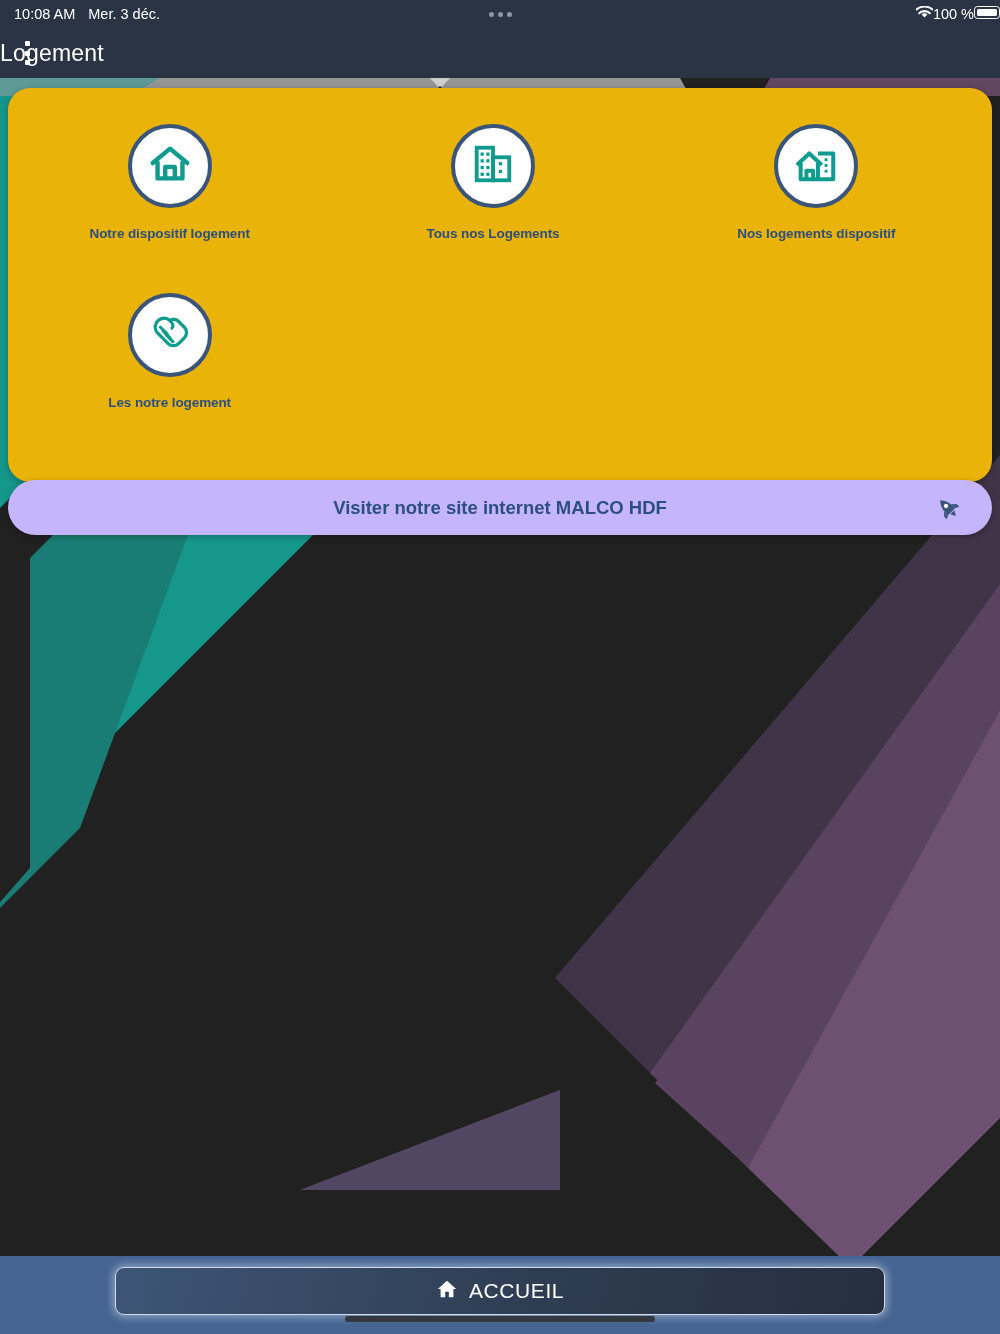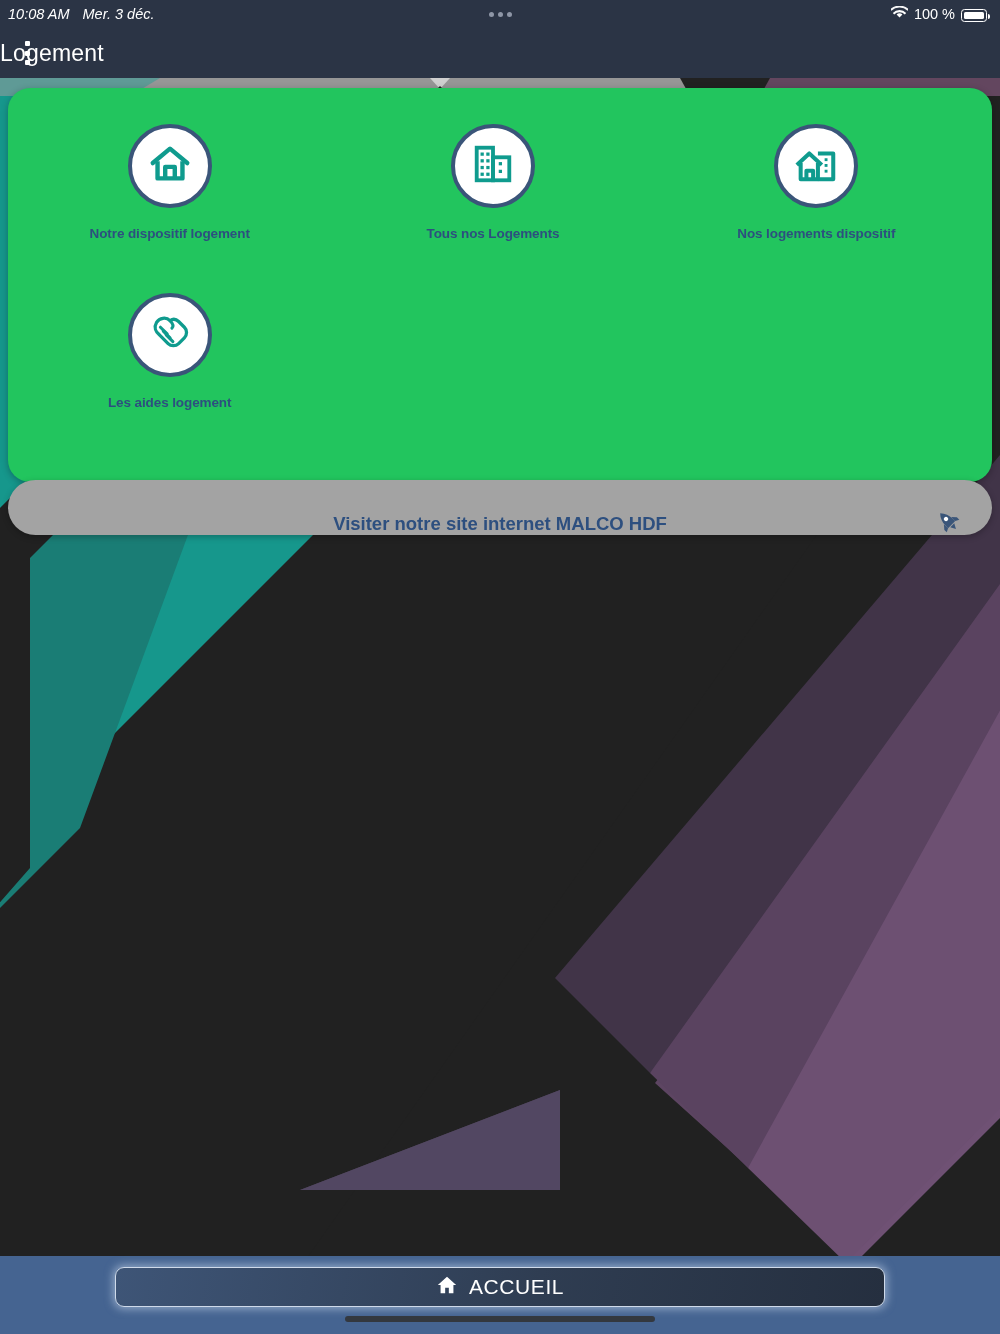--- a/index.html
+++ b/index.html
@@ -10,25 +10,25 @@
     overflow:hidden;
     position:relative;
   }
 
   
   .statusbar{
     position:absolute; top:0; left:0; width:1000px; height:28px;
     background:#2b3445; color:#ffffff;
     display:flex; align-items:center; z-index:60;
   }
-  .sb-left{ display:flex; align-items:center; gap:13px; padding-left:8px; font-size:14.5px;font-style:italic; }
+  .sb-left{ display:flex; align-items:center; gap:13px; padding-left:14px; font-size:14.5px; }
   .sb-center{ position:absolute; left:0; right:0; display:flex; justify-content:center; }
   .sb-dots{ display:flex; gap:4px; }
   .sb-dots i{ width:5px; height:5px; border-radius:50%; background:#8e96a6; display:block; }
-  .sb-right{ margin-left:auto; display:flex; align-items:flex-end; gap:6px; padding-right:13px; font-size:14.5px; }
+  .sb-right{ margin-left:auto; display:flex; align-items:flex-start; font-size:14.5px; }
   .batt{ width:26px; height:13px; border:1.6px solid #fff; border-radius:3.5px; position:relative; }
   .batt::after{ content:""; position:absolute; right:-4px; top:3.5px; width:2.4px; height:5px; background:#fff; border-radius:0 2px 2px 0;}
   .batt i{ position:absolute; inset:1.6px; background:#fff; border-radius:1.6px; display:block;}
 
   
   .appbar{
     position:absolute; top:28px; left:0; width:1000px; height:50px;
     background:#2b3445; z-index:55;
     display:flex; align-items:center;
   }
@@ -44,21 +44,21 @@
   .bg svg{ display:block; }
 
   
   .graystrip{
     position:absolute; top:78px; left:0; width:1000px; height:18px; z-index:2; overflow:hidden;
   }
 
   
   .card{
     position:absolute; top:88px; left:8px; width:984px; height:394px;
-    background:#22c55e; border-radius:22px; z-index:20;
+    background:#eab308; border-radius:22px; z-index:20;
     box-shadow:0 2px 7px rgba(0,0,0,.28);
     padding:26px 14px 0 0;
   }
   .tilegrid{ display:flex; flex-wrap:wrap; }
   .tile{
     width:33.333%; display:flex; flex-direction:column; align-items:center;
     padding-top:10px; cursor:pointer;
   }
   .ring{
     width:84px; height:84px; border-radius:50%;
@@ -68,37 +68,37 @@
   }
   .tile-label{
     margin-top:18px; font-size:13.5px; font-weight:bold; color:#2d4f7f;
     text-align:center; letter-spacing:-.1px;
   }
   .row2{ margin-top:42px; }
 
   
   .webbtn{
     position:absolute; top:480px; left:8px; width:984px; height:55px;
-    background:#a3a3a3; border-radius:28px; z-index:20;
-    display:flex; align-items:flex-end; cursor:pointer;
+    background:#c4b5fd; border-radius:28px; z-index:20;
+    display:flex; align-items:center; cursor:pointer;
     box-shadow:0 2px 6px rgba(0,0,0,.25);
   }
   .webbtn .label{
     position:absolute; left:0; right:0; text-align:center;
     font-size:18.5px; font-weight:bold; color:#2d4f7f;
   }
   .webbtn .rocket{ margin-left:auto; margin-right:30px; z-index:2; display:flex;}
 
   
   .bottomnav{
     position:absolute; bottom:0; left:0; width:1000px; height:78px;
     background:#456491; z-index:40;
   }
   .accueil{
-    position:absolute; top:11px; left:115px; width:770px; height:40px;
+    position:absolute; top:11px; left:115px; width:770px; height:48px;
     border-radius:9px; border:1.6px solid #cfdaea;
     background:linear-gradient(100deg,#3e5577 0%,#2f3d52 55%,#252f3f 100%);
     box-shadow:0 0 9px 2px rgba(205,220,240,.55);
     display:flex; align-items:center; justify-content:center; gap:11px;
     cursor:pointer;
   }
   .accueil .txt{ color:#ffffff; font-size:21px; letter-spacing:.6px; }
   .homebar{
     position:absolute; bottom:12px; left:50%; transform:translateX(-50%);
     width:310px; height:6px; border-radius:3px; background:#33383f;
@@ -248,21 +248,21 @@
         <span>
         <svg width="46" height="46" viewBox="0 0 48 48">
           <path d="M24 11 C20 7 13 8 10 13 C7 18 9 23 13 26 L22 35 C25 38 30 38 33 35 L39 29 C42 26 42 21 39 18 L33 12 C30 9 27 9 24 11 Z" fill="none" stroke="#0f9b8e" stroke-width="3.4" stroke-linejoin="round"></path>
           <path d="M14 18 L21 25" fill="none" stroke="#0f9b8e" stroke-width="3.2" stroke-linecap="round"></path>
           <path d="M17 22 L24 29" fill="none" stroke="#0f9b8e" stroke-width="3.2" stroke-linecap="round"></path>
           <path d="M20 26 L27 33" fill="none" stroke="#0f9b8e" stroke-width="3.2" stroke-linecap="round"></path>
           <path d="M24 11 C27 14 28 17 26 19" fill="none" stroke="#0f9b8e" stroke-width="3.2" stroke-linecap="round"></path>
         </svg>
         </span>
       </div>
-      <div class="tile-label">Les aides logement</div>
+      <div class="tile-label">Les notre logement</div>
     </div>
 
   </div>
 </div>
 
 <div class="webbtn">
   <span class="label">Visiter notre site internet MALCO HDF</span>
   <span class="rocket">
     <svg width="28" height="28" viewBox="0 0 24 24">
       <g transform="rotate(-45 12 12)">

